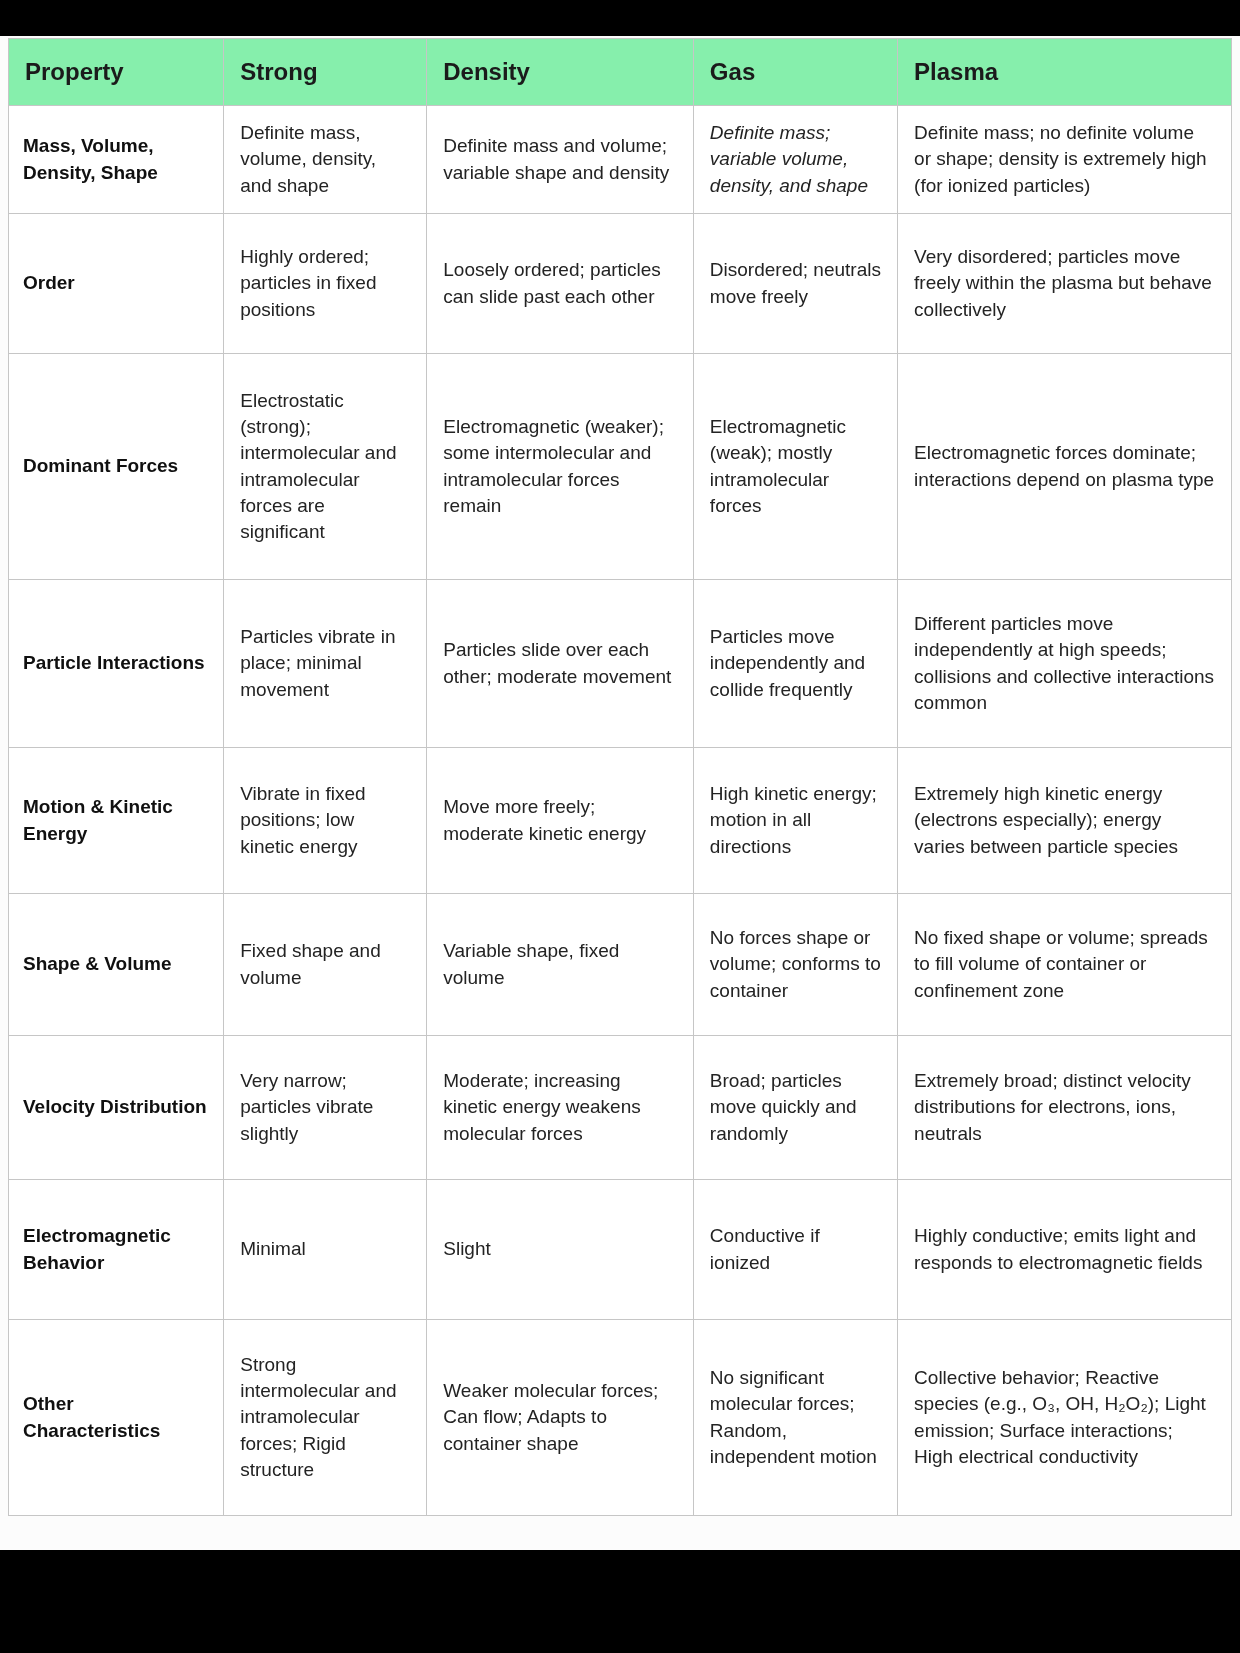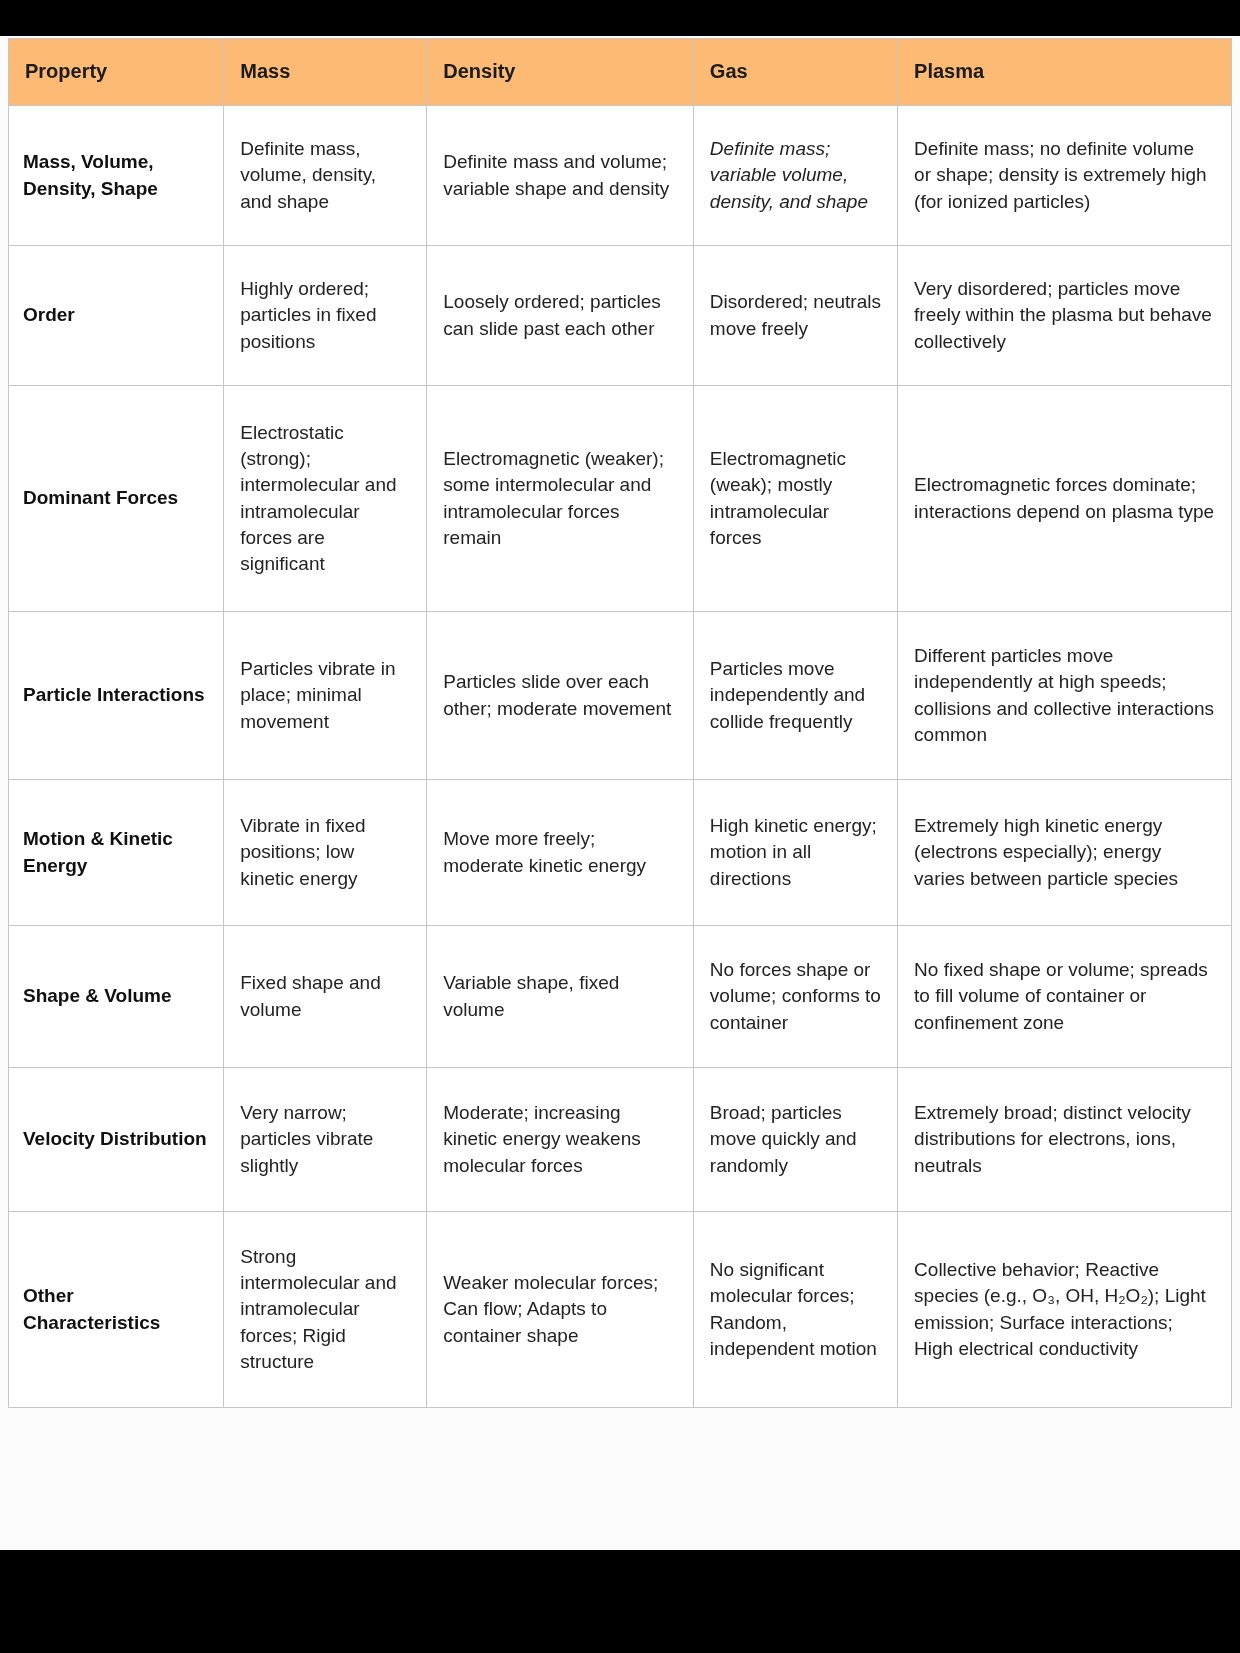--- a/index.html
+++ b/index.html
@@ -36,33 +36,33 @@
     border: 1px solid #c6c6c6;
     vertical-align: middle;
     text-align: left;
     padding: 12px 16px;
     font-size: 19px;
     line-height: 1.38;
     color: #232323;
     overflow-wrap: break-word;
   }
   table.matter thead th {
-    background: #fdba74;
+    background: #86efac;
     font-weight: 700;
-    font-size: 20px;
+    font-size: 24px;
     color: #1b1b1b;
     height: 42px;
     border-color: #c6c6c6;
   }
   table.matter td.prop {
     font-weight: 700;
     color: #101010;
     padding-left: 14px;
   }
-  tr.r0 { height: 140px; }
+  tr.r0 { height: 108px; }
   tr.r1 { height: 140px; }
   tr.r2 { height: 226px; }
   tr.r3 { height: 168px; }
   tr.r4 { height: 146px; }
   tr.r5 { height: 142px; }
   tr.r6 { height: 144px; }
   tr.r7 { height: 140px; }
   tr.r8 { height: 196px; }
   .clip {
     max-height: 116px;
@@ -79,21 +79,21 @@
       <colgroup>
         <col class="c-prop">
           <col class="c-solid">
           <col class="c-liquid">
           <col class="c-gas">
           <col class="c-plasma">
       </colgroup>
       <thead>
         <tr>
           <th>Property</th>
-          <th>Mass</th>
+          <th>Strong</th>
           <th>Density</th>
           <th>Gas</th>
           <th>Plasma</th>
         </tr>
       </thead>
       <tbody>
         <tr class="r0">
           <td class="prop">Mass, Volume, Density, Shape</td>
           <td>Definite mass, volume, density, and shape</td>
           <td>Definite mass and volume; variable shape and density</td>
@@ -137,20 +137,27 @@
           <td>No forces shape or volume; conforms to container</td>
           <td>No fixed shape or volume; spreads to fill volume of container or confinement zone</td>
         </tr>
         <tr class="r6">
           <td class="prop">Velocity Distribution</td>
           <td>Very narrow; particles vibrate slightly</td>
           <td>Moderate; increasing kinetic energy weakens molecular forces</td>
           <td>Broad; particles move quickly and randomly</td>
           <td>Extremely broad; distinct velocity distributions for electrons, ions, neutrals</td>
         </tr>
+        <tr class="r7">
+          <td class="prop">Electromagnetic Behavior</td>
+          <td>Minimal</td>
+          <td>Slight</td>
+          <td>Conductive if ionized</td>
+          <td>Highly conductive; emits light and responds to electromagnetic fields</td>
+        </tr>
         <tr class="r8">
           <td class="prop">Other Characteristics</td>
           <td>Strong intermolecular and intramolecular forces; Rigid structure</td>
           <td>Weaker molecular forces; Can flow; Adapts to container shape</td>
           <td>No significant molecular forces; Random, independent motion</td>
           <td>Collective behavior; Reactive species (e.g., O₃, OH, H₂O₂); Light emission; Surface interactions; High electrical conductivity</td>
         </tr>
       </tbody>
     </table>
   </div>

